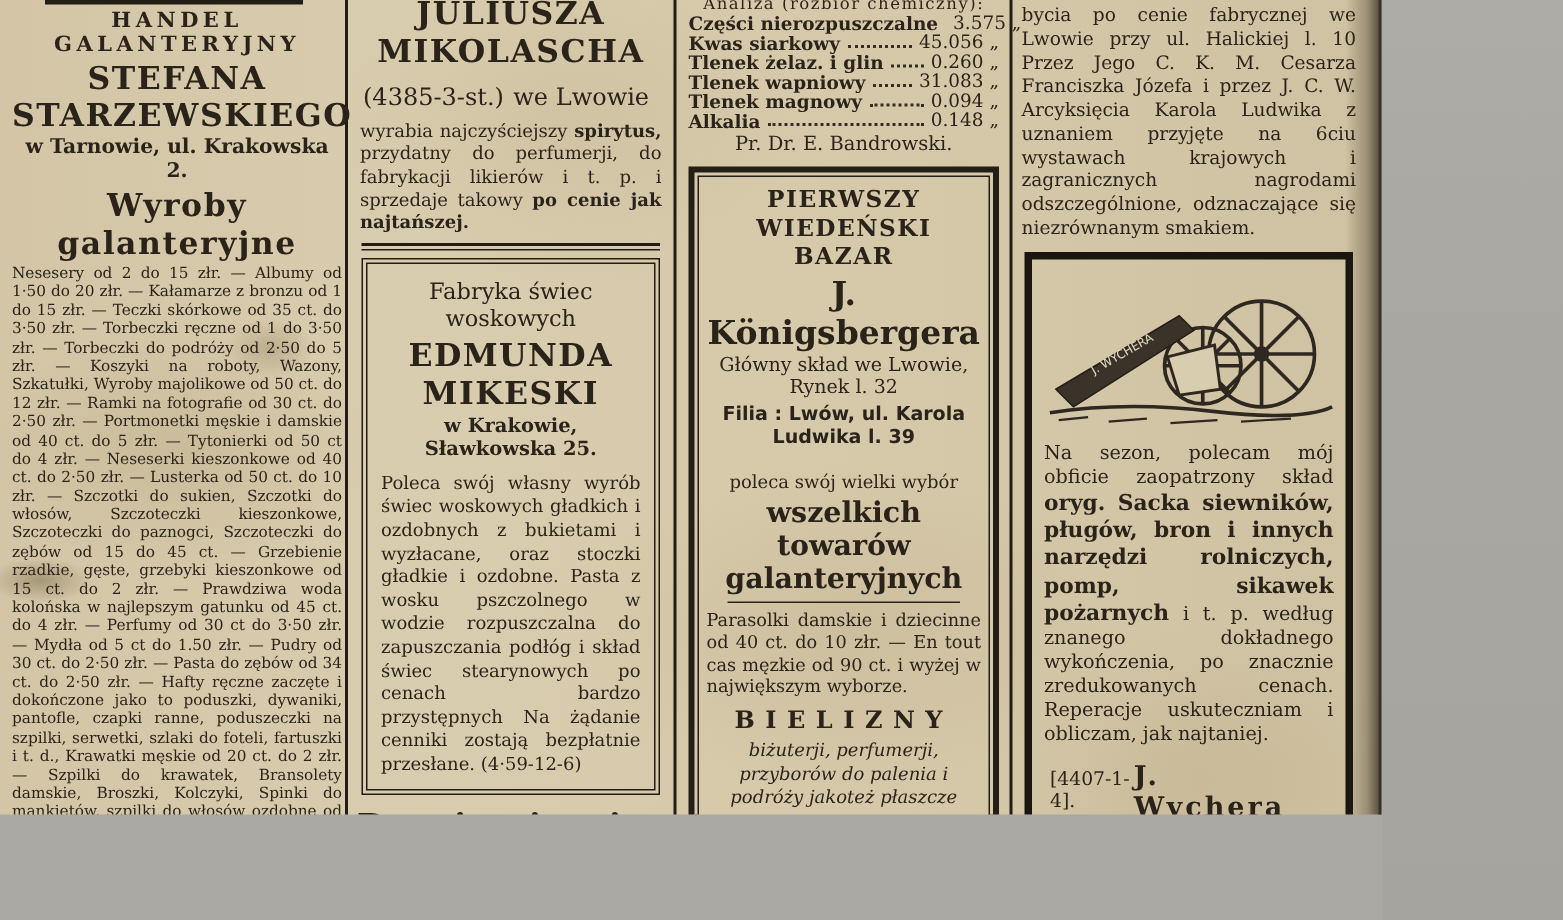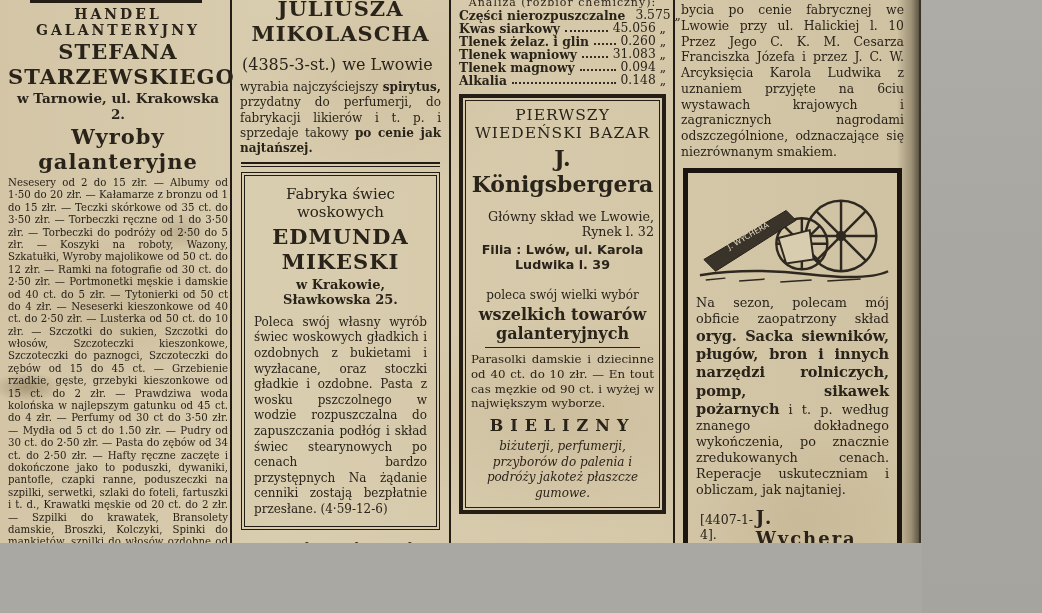--- a/index.html
+++ b/index.html
@@ -75,26 +75,26 @@
   .arow { display:flex; align-items:flex-end; font-size:12.3px; line-height:1.06; padding:0 2px; }
   .arow .lbl { font-weight:bold; white-space:nowrap; }
   .arow .leader { flex:1; border-bottom:2px dotted #352d22; margin:0 5px 3px; }
   .arow .val { white-space:nowrap; }
   #col3 .asig { font-size:13px; margin-top:2px; }
   #col3 .ghead { font-size:19.5px; font-weight:bold; margin-top:4px; }
   #col3 .gsub  { font-size:12px; line-height:1.3; margin-top:3px; padding:0 8px; }
   #col3 .gbody { font-size:12px; line-height:1.3; margin-top:4px; }
   #col3 .bazar { border:4px solid #241e16; box-shadow: inset 0 0 0 2px #d6c9ab, inset 0 0 0 3px #241e16;
                  padding:8px 8px 8px; margin:7px 2px 0; }
-  #col3 .bz1  { font-size:15.5px; font-weight:normal; letter-spacing:1px; }
+  #col3 .bz1  { font-size:15.5px; font-weight:bold; letter-spacing:1px; }
   #col3 .bzname { font-size:22px; font-weight:bold; margin-top:3px; }
-  #col3 .bzstore{ font-size:12.7px; margin-top:12px;text-align:right; }
+  #col3 .bzstore{ font-size:12.7px; margin-top:0; }
   #col3 .bzfilia{ font-size:12.7px; font-weight:bold; margin-top:3px; }
   #col3 .bzpoleca{ font-size:12px; margin-top:16px; }
-  #col3 .bzgoods { font-size:16px; font-weight:bold; margin-top:3px; }
+  #col3 .bzgoods { font-size:19px; font-weight:bold; margin-top:3px; }
   #col3 .bzpara { font-size:11.8px; line-height:1.25; margin-top:4px; }
   #col3 .bzbiel { font-size:16px; font-weight:bold; letter-spacing:7px; margin-top:5px; }
   #col3 .bzital { font-size:12px; font-style:italic; line-height:1.3; margin-top:4px; }
 
   
   #col4 .intro { font-size:12.4px; line-height:1.27; margin-top:2px; }
   #col4 .wybox { border:5px solid #1a150f; padding:6px 8px; margin:8px 2px 0; }
   #col4 .wysvg { display:block; margin:2px auto 0; }
   #col4 .wypara{ font-size:12.8px; line-height:1.26; margin-top:6px; }
   #col4 .wypara .big { font-size:14.5px; }
@@ -177,20 +177,21 @@
       <div class="arow">
           <span class="lbl">Tlenek magnowy</span>
           <span class="leader"></span>
           <span class="val">0.094 „</span>
         </div>
       <div class="arow">
           <span class="lbl">Alkalia</span>
           <span class="leader"></span>
           <span class="val">0.148 „</span>
         </div>
+      <p class="asig c">Pr. Dr. E. Bandrowski.</p>
     </div>
     <div class="bazar">
       <p class="bz1 c">PIERWSZY WIEDEŃSKI BAZAR</p>
       <p class="bzname c">J. Königsbergera</p>
       <p class="bzstore c">Główny skład we Lwowie, Rynek l. 32</p>
       <p class="bzfilia c sans">Filia : Lwów, ul. Karola Ludwika l. 39</p>
       <p class="bzpoleca c">poleca swój wielki wybór</p>
       <p class="bzgoods c">wszelkich towarów galanteryjnych</p>
       <hr class="rule">
       <p class="bzpara j">Parasolki damskie i dziecinne od 40 ct. do 10 złr. — En tout cas męzkie od 90 ct. i wyżej w największym wyborze.</p>

